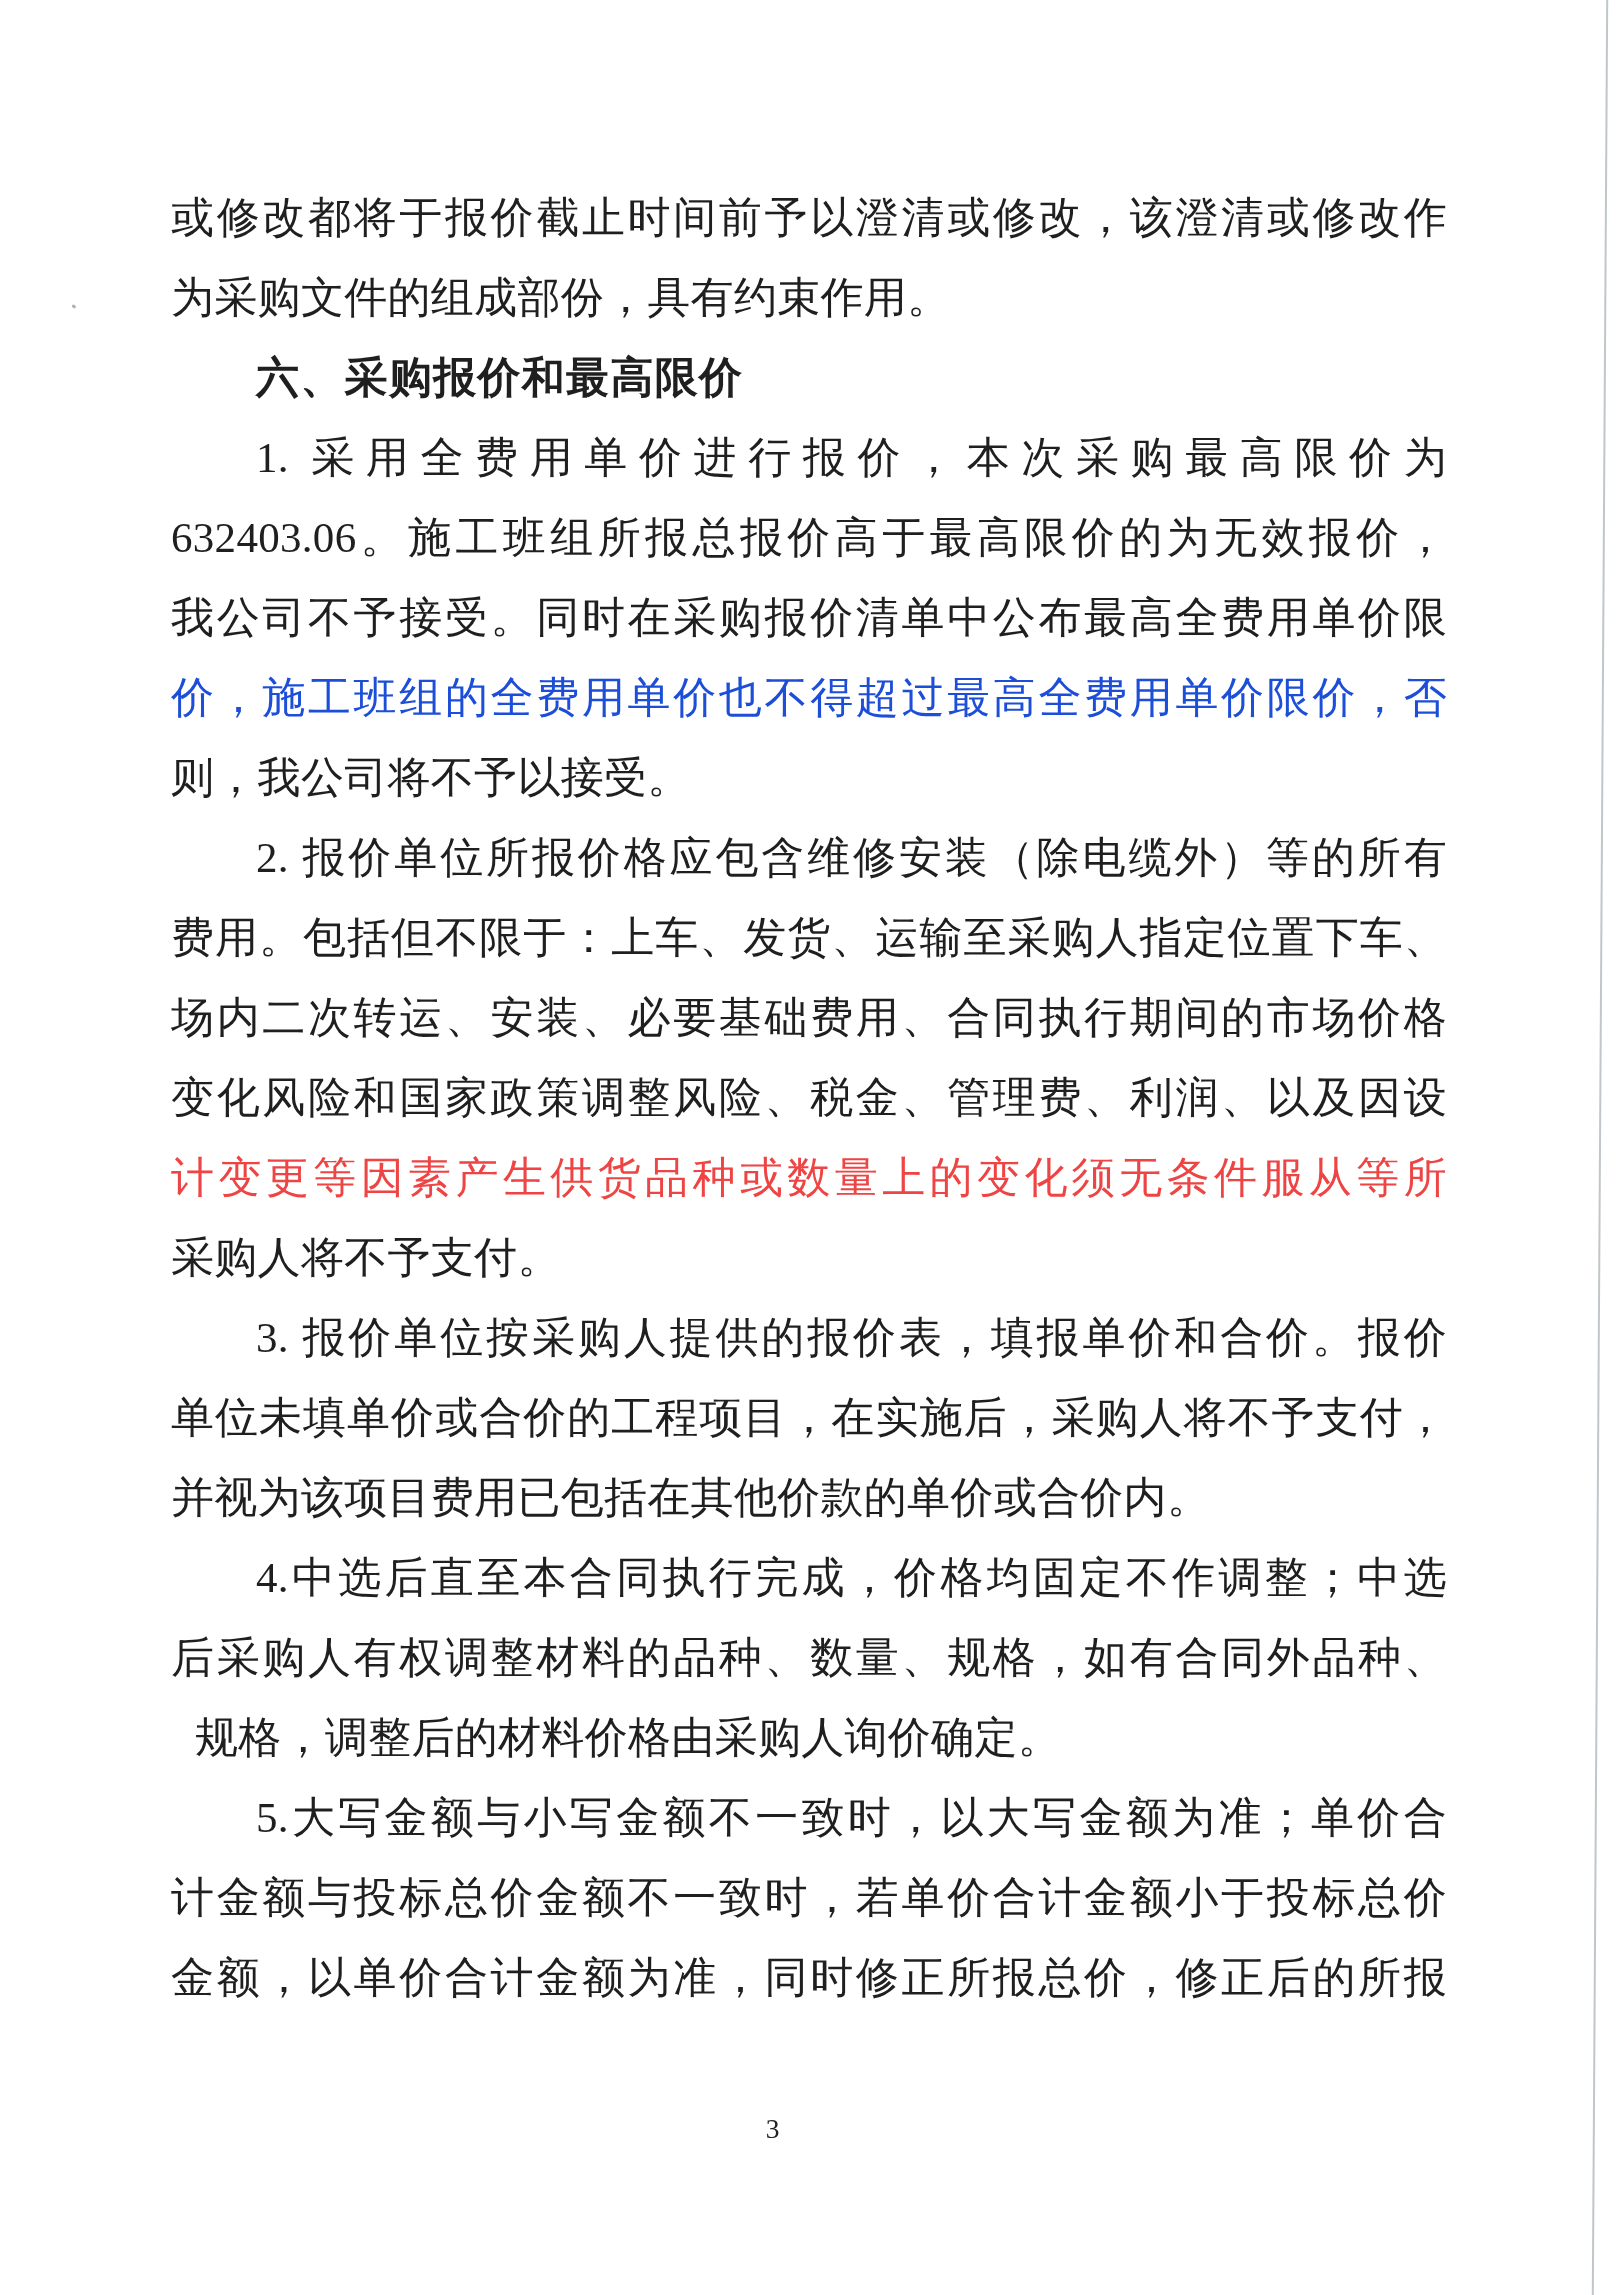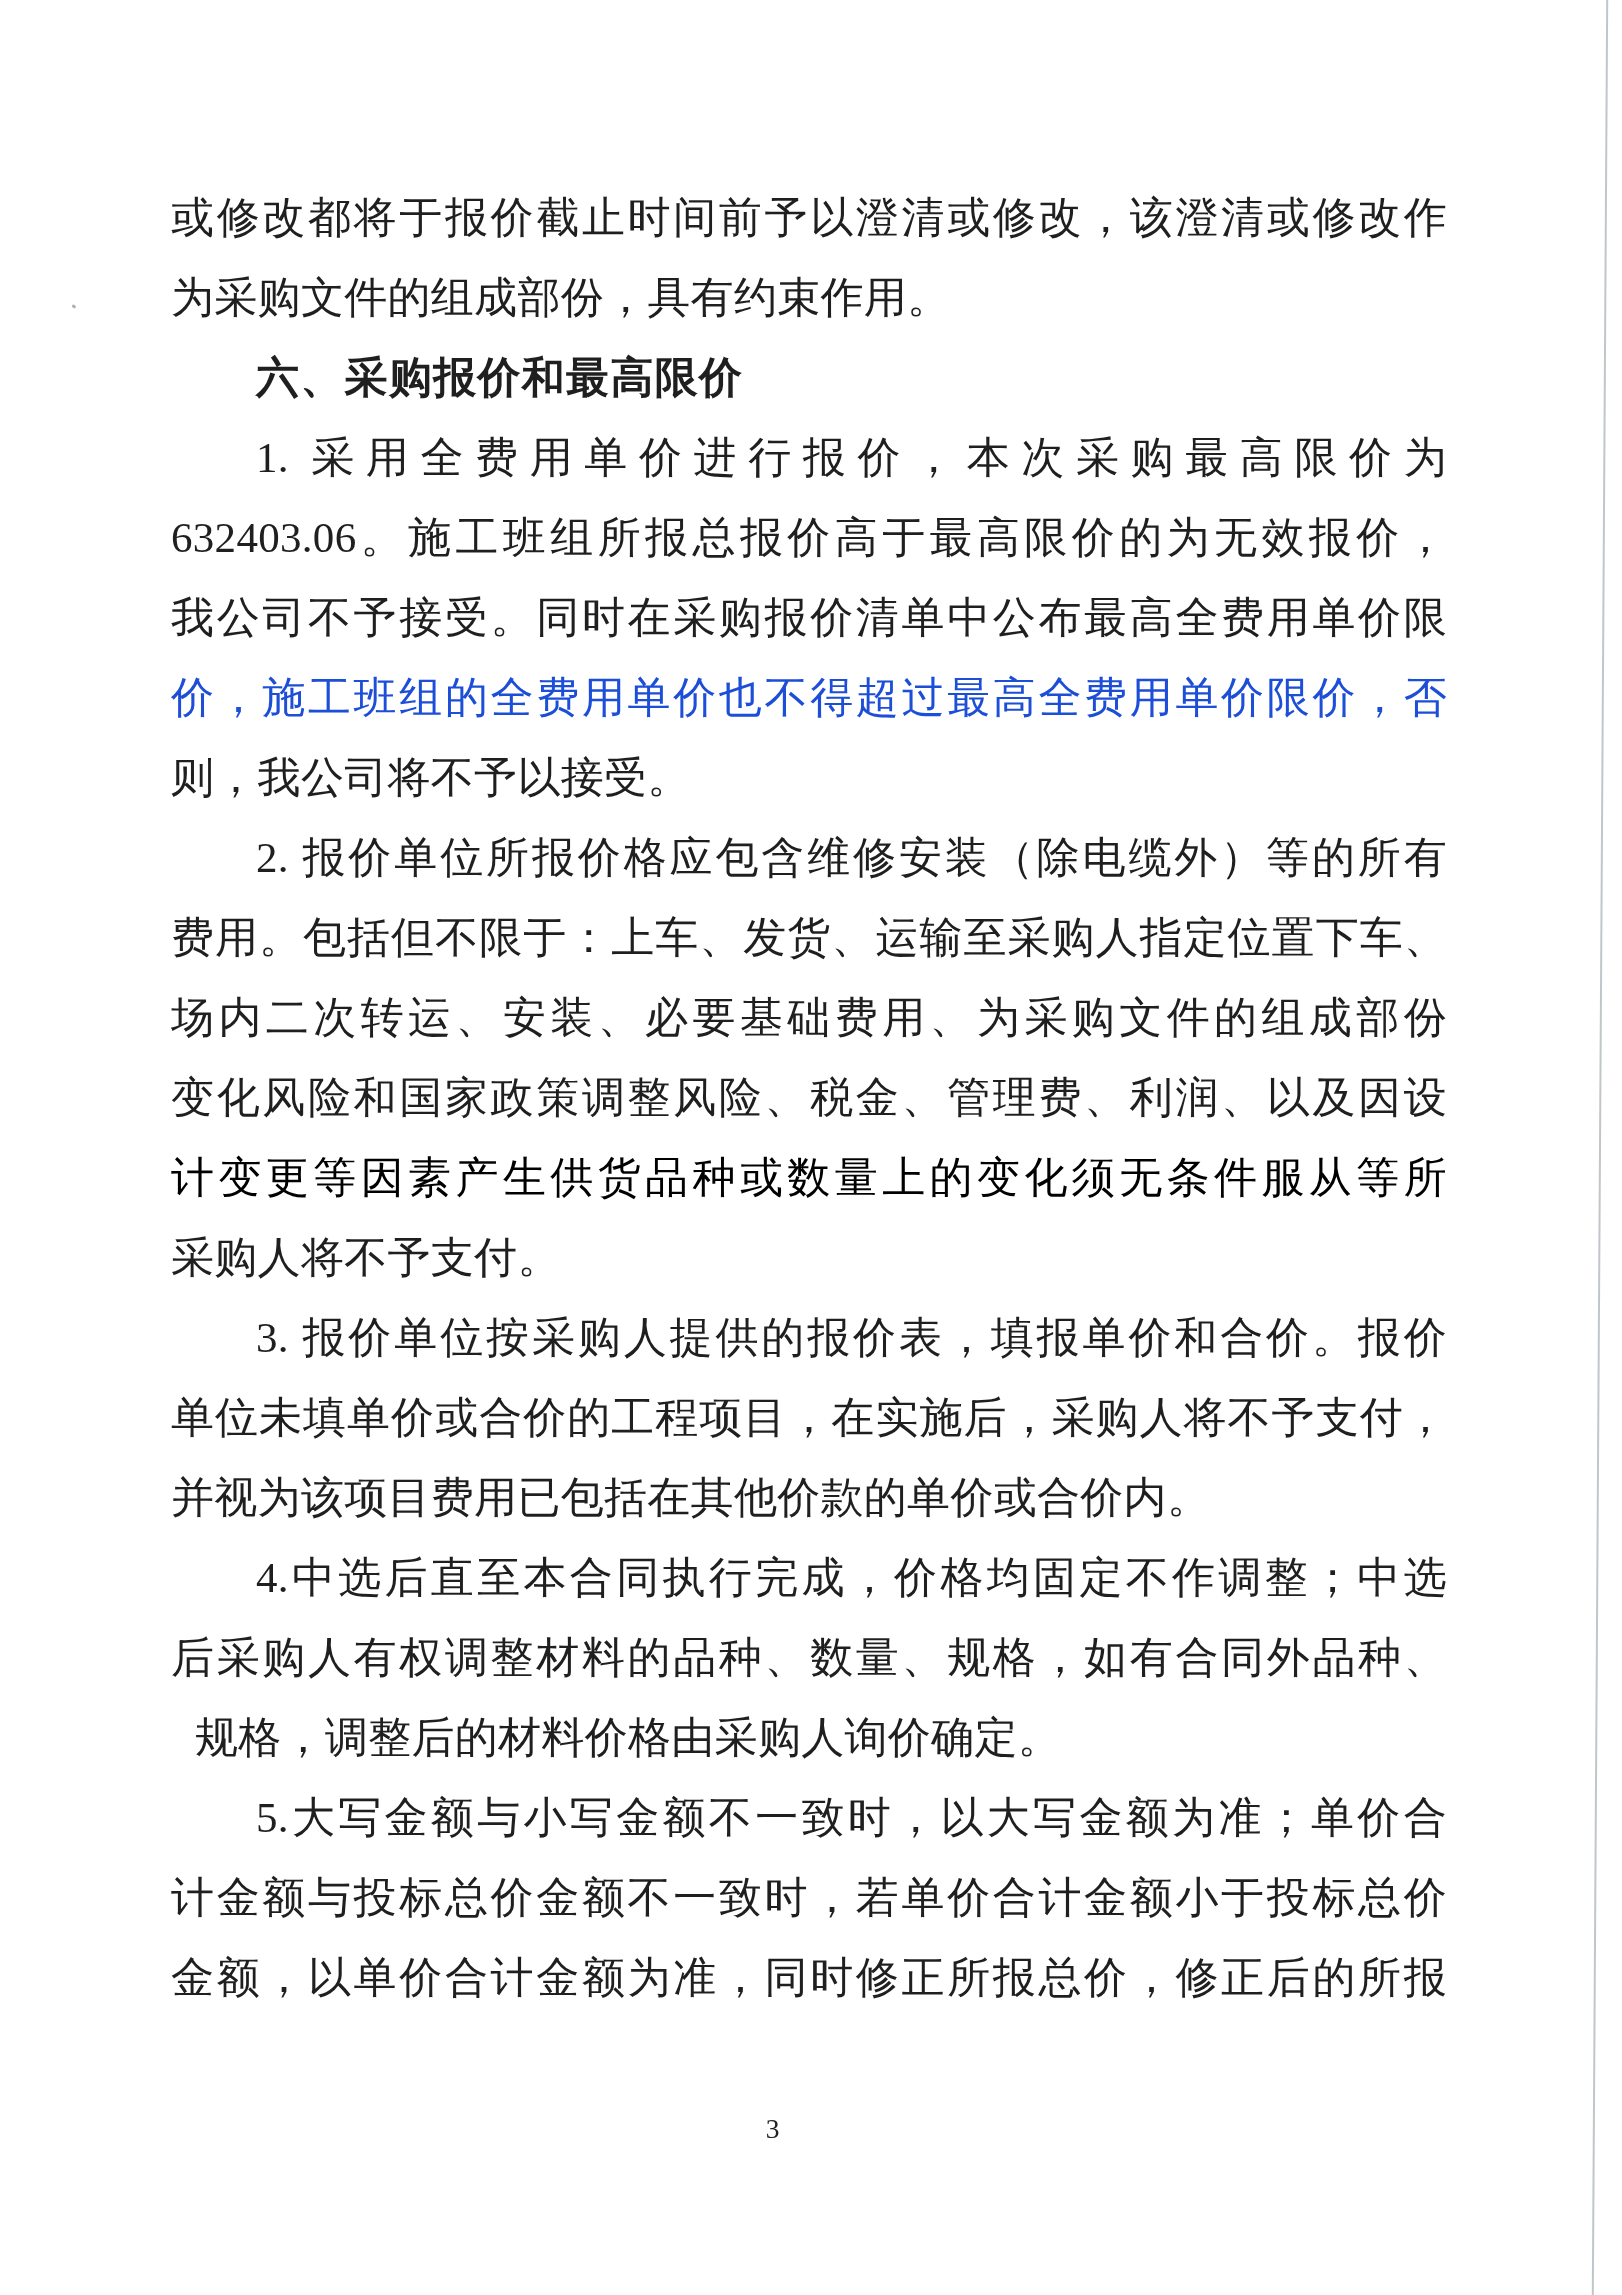--- a/index.html
+++ b/index.html
@@ -84,23 +84,23 @@
       <div class="line just" style="color: rgb(31, 31, 31);">或修改都将于报价截止时间前予以澄清或修改，该澄清或修改作</div>
       <div class="line" style="color: rgb(31, 31, 31);">为采购文件的组成部份，具有约束作用。</div>
       <div class="line indent heading" style="color: rgb(31, 31, 31);">六、采购报价和最高限价</div>
       <div class="line just indent" style="color: rgb(31, 31, 31);">1. 采用全费用单价进行报价，本次采购最高限价为</div>
       <div class="line just" style="color: rgb(31, 31, 31);">632403.06。施工班组所报总报价高于最高限价的为无效报价，</div>
       <div class="line just" style="color: rgb(31, 31, 31);">我公司不予接受。同时在采购报价清单中公布最高全费用单价限</div>
       <div class="line just" style="color: #1d4ed8;">价，施工班组的全费用单价也不得超过最高全费用单价限价，否</div>
       <div class="line" style="color: rgb(31, 31, 31);">则，我公司将不予以接受。</div>
       <div class="line just indent" style="color: rgb(31, 31, 31);">2. 报价单位所报价格应包含维修安装（除电缆外）等的所有</div>
       <div class="line just" style="color: rgb(31, 31, 31);">费用。包括但不限于：上车、发货、运输至采购人指定位置下车、</div>
-      <div class="line just" style="color: rgb(31, 31, 31);">场内二次转运、安装、必要基础费用、为采购文件的组成部份</div>
+      <div class="line just" style="color: rgb(31, 31, 31);">场内二次转运、安装、必要基础费用、合同执行期间的市场价格</div>
       <div class="line just" style="color: rgb(31, 31, 31);">变化风险和国家政策调整风险、税金、管理费、利润、以及因设</div>
-      <div class="line just" style="color: #000000;">计变更等因素产生供货品种或数量上的变化须无条件服从等所</div>
+      <div class="line just" style="color: #ef4444;">计变更等因素产生供货品种或数量上的变化须无条件服从等所</div>
       <div class="line" style="color: rgb(31, 31, 31);">采购人将不予支付。</div>
       <div class="line just indent" style="color: rgb(31, 31, 31);">3. 报价单位按采购人提供的报价表，填报单价和合价。报价</div>
       <div class="line just" style="color: rgb(31, 31, 31);">单位未填单价或合价的工程项目，在实施后，采购人将不予支付，</div>
       <div class="line" style="color: rgb(31, 31, 31);">并视为该项目费用已包括在其他价款的单价或合价内。</div>
       <div class="line just indent" style="color: rgb(31, 31, 31);">4.中选后直至本合同执行完成，价格均固定不作调整；中选</div>
       <div class="line just" style="color: rgb(31, 31, 31);">后采购人有权调整材料的品种、数量、规格，如有合同外品种、</div>
       <div class="line" style="color: rgb(31, 31, 31); margin-left: 24px;">规格，调整后的材料价格由采购人询价确定。</div>
       <div class="line just indent" style="color: rgb(31, 31, 31);">5.大写金额与小写金额不一致时，以大写金额为准；单价合</div>
       <div class="line just" style="color: rgb(31, 31, 31);">计金额与投标总价金额不一致时，若单价合计金额小于投标总价</div>
       <div class="line just" style="color: rgb(31, 31, 31);">金额，以单价合计金额为准，同时修正所报总价，修正后的所报</div>

